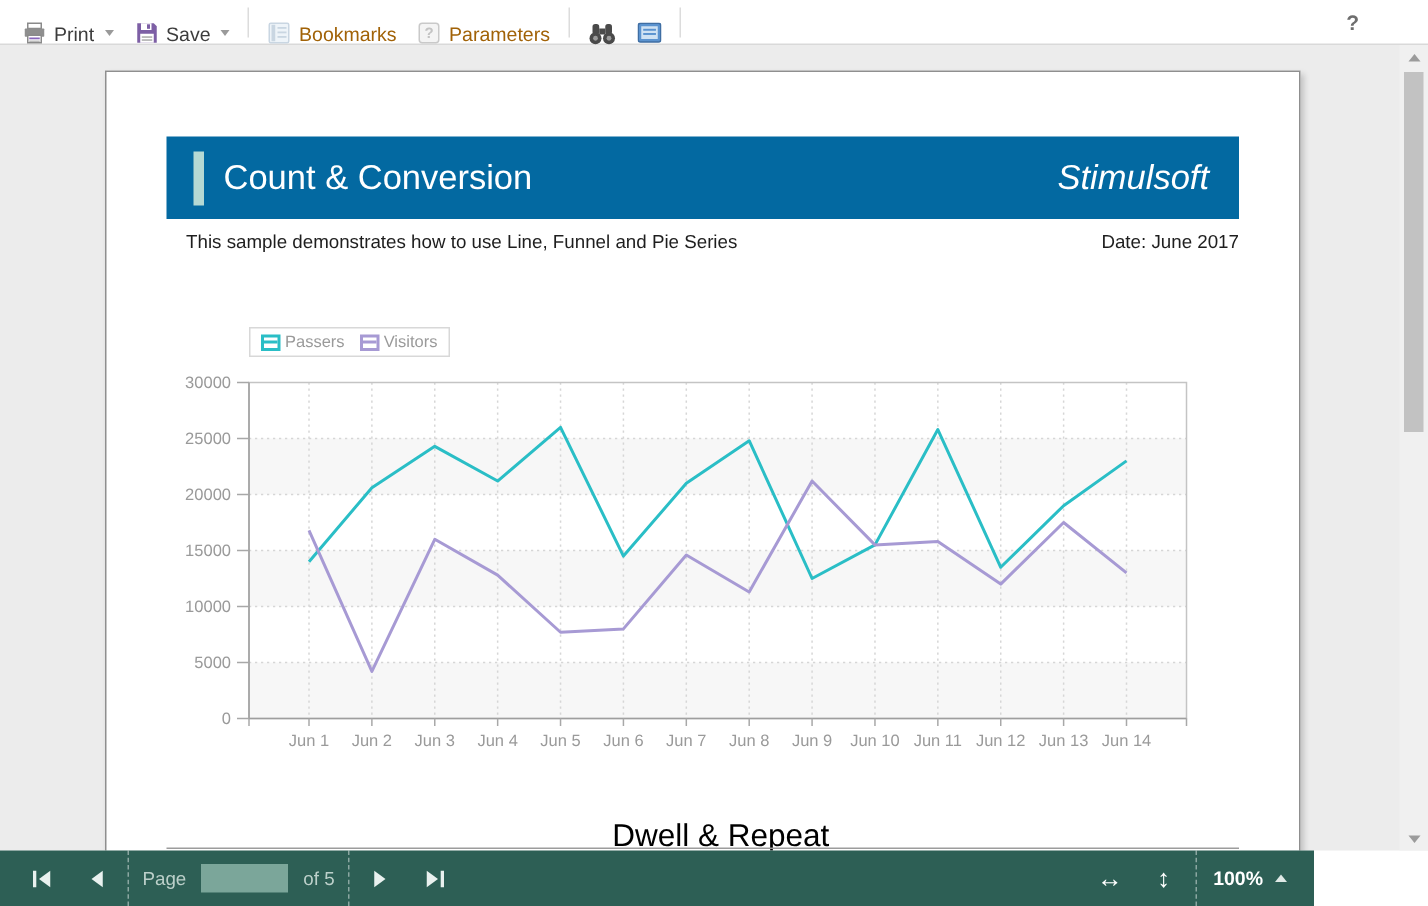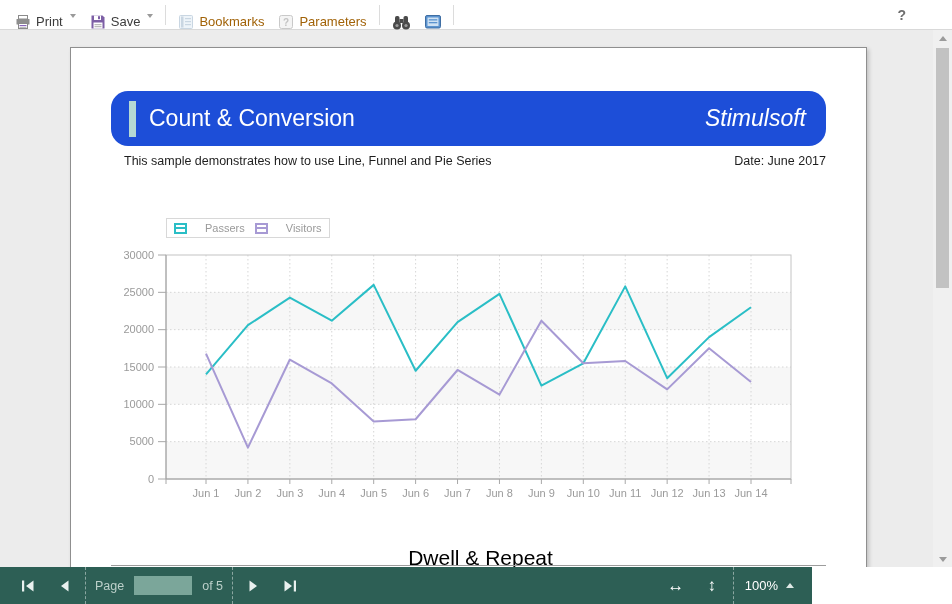--- a/index.html
+++ b/index.html
@@ -4,21 +4,21 @@
 <style>
   * { box-sizing: border-box; }
   html,body { margin:0; padding:0; }
   body {
     width:952px; height:604px; overflow:hidden; position:relative;
     font-family:"Liberation Sans","DejaVu Sans",sans-serif; background:#fff;
   }
   
   .toolbar { height:30px; display:flex; align-items:center; background:#fff;
     border-bottom:1px solid #d9d9d9; padding:0 8px; }
-  .tb-item { display:flex; gap:5px; padding:2px 7px;
+  .tb-item { display:flex; align-items:center; gap:5px; padding:2px 7px;
     font-size:13px; color:#3c3c3c; cursor:pointer; white-space:nowrap;margin-top:15px; }
   .tb-item.disabled { color:#a16207; cursor:default; }
   .caret { width:0; height:0; border-left:3.5px solid transparent;
     border-right:3.5px solid transparent; border-top:4px solid #9a9a9a; margin-left:2px; }
   .tb-sep { width:1px; height:20px; background:#dcdcdc; margin:0 5px; }
   .tb-help { margin-left:auto; margin-right:38px; color:#6e6e6e; font-weight:bold;
     font-size:14px; cursor:pointer; }
   
   .viewer { position:absolute; top:30px; left:0; width:952px; height:537px;
     background:#ececec; overflow:hidden; }
@@ -27,52 +27,52 @@
   .banner { position:absolute; left:40px; right:40px; top:43px; height:55px;
     display:flex; align-items:center; padding:0 20px 0 18px; background:#5f7e8d; }
   .banner-accent { width:7px; height:36px; background:#b5d9d4; margin-right:13px; }
   .banner-title { font-size:23px; color:#fff; flex:1; }
   .banner-brand { font-size:23px; color:#fff;font-style:italic; }
   .subrow { position:absolute; left:53px; right:40px; top:106px; display:flex;
     justify-content:space-between; font-size:12.5px; color:#1e1e1e; }
   .legend { position:absolute; left:95px; top:170px; display:inline-flex;
     align-items:center; gap:10px; border:1px solid #d8d8d8; padding:3px 7px;
     font-size:11px; color:#9a9a9a; background:#fff; }
-  .legend-item { display:flex; align-items:center; gap:18px; }
+  .legend-item { display:flex; align-items:center; gap:3px; }
   .swatch { width:13px; height:11px; border:2px solid #999; position:relative; background:#fff; }
   .swatch-line { position:absolute; left:0; right:0; top:50%; margin-top:-1px; height:2px; background:#999; }
   .chart-box { position:absolute; left:52px; top:200px; width:700px; height:262px; }
   .next-title { position:absolute; left:0; right:0; top:498px; text-align:center;
     font-size:21px; color:#000;margin-left:24px; }
   .bottom-rule { position:absolute; left:40px; right:40px; top:517px; height:1px; background:#9c9c9c; }
   
   .scrollbar { position:absolute; right:0; top:0; width:19px; height:537px; background:#f0f0f0; }
   .sb-arrow { position:absolute; left:0; width:19px; height:16px; display:flex;
     align-items:center; justify-content:center; cursor:pointer; }
   .sb-arrow.up { top:0; } .sb-arrow.down { bottom:0; }
   .tri-up { width:0; height:0; border-left:4px solid transparent; border-right:4px solid transparent;
     border-bottom:5px solid #9b9b9b; }
   .tri-down { width:0; height:0; border-left:4px solid transparent; border-right:4px solid transparent;
     border-top:5px solid #9b9b9b; }
   .sb-thumb { position:absolute; left:3px; top:18px; width:13px; height:240px;
     background:#c2c2c2; cursor:pointer; }
   
-  .statusbar { position:absolute; left:0; bottom:0; width:812px; height:37px;
+  .statusbar { position:absolute; left:0; bottom:0; width:876px; height:37px;
     display:flex; align-items:center; background:#2d5f55; color:#fff; padding:0 10px; }
   .nav-btn { width:36px; height:37px; display:flex; align-items:center;
     justify-content:center; cursor:pointer; }
   .sb-dash { width:1px; height:37px; border-left:1px dashed rgba(255,255,255,.45); margin:0 3px; }
   .page-label { font-size:12.5px; color:#bcd0ca; margin:0 6px; }
   .page-input { width:58px; height:19px; border:none; background:#7ba69a; margin:0 4px;
     color:#fff; font-size:12px; padding:0 4px; outline:none; }
   .sb-right { margin-left:auto; display:flex; align-items:center; }
   .resize-btn { width:36px; height:37px; display:flex; align-items:center; justify-content:center;
     cursor:pointer; font-size:17px; font-weight:bold; color:#fff; }
   .zoom-area { display:flex; align-items:center; padding:0 8px; cursor:pointer; }
-  .zoom-label { font-size:13px; color:#fff; }
+  .zoom-label { font-size:13px; color:#fff;font-weight:bold; }
   .caret-up { width:0; height:0; border-left:4px solid transparent; border-right:4px solid transparent;
     border-bottom:5px solid #dfe9e6; margin-left:8px; }
 </style>
 </head>
 <body>
 
 <div class="toolbar">
   <div class="tb-item">
     <svg width="16" height="16" viewBox="0 0 16 16">
       <rect x="3.5" y="1.5" width="9" height="3.5" fill="#fff" stroke="#8a8a8a"></rect>
@@ -135,21 +135,21 @@
       <rect x="3.8" y="4.2" width="8.5" height="1.3" fill="#5b93cf"></rect>
       <rect x="3.8" y="7" width="8.5" height="1.3" fill="#5b93cf"></rect>
     </svg>
   </div>
   <div class="tb-sep"></div>
   <div class="tb-help">?</div>
 </div>
 
 <div class="viewer">
   <div class="page">
-    <div class="banner" style="background: #1d4ed8; border-radius: 17px;">
+    <div class="banner" style="background: #0369a1;">
       <div class="banner-accent" style="background: rgb(181, 217, 212);"></div>
       <div class="banner-title">Count &amp; Conversion</div>
       <div class="banner-brand">Stimulsoft</div>
     </div>
     <div class="subrow">
       <span>This sample demonstrates how to use Line, Funnel and Pie Series</span>
       <span>Date: June 2017</span>
     </div>
 
     <div class="legend">

